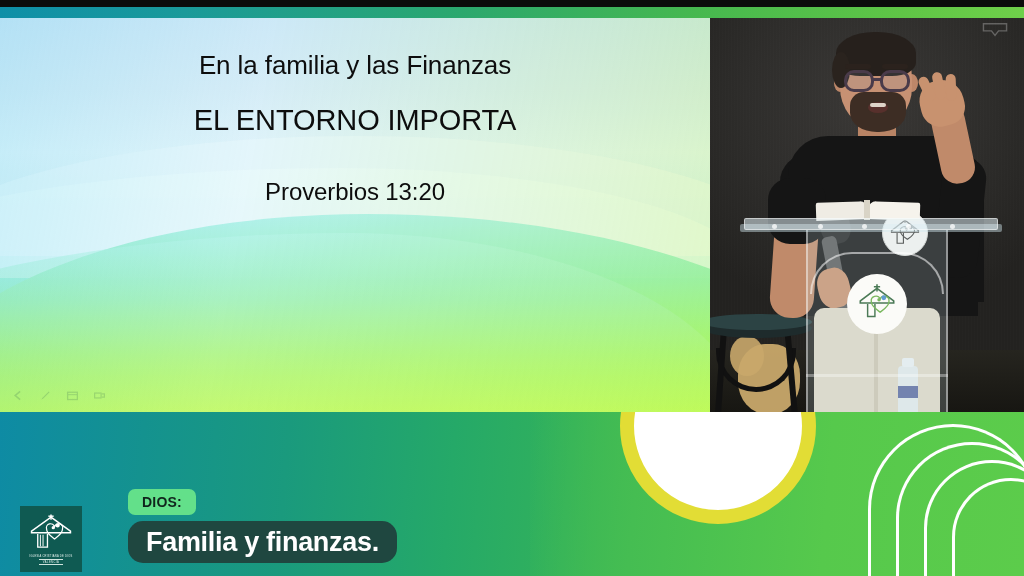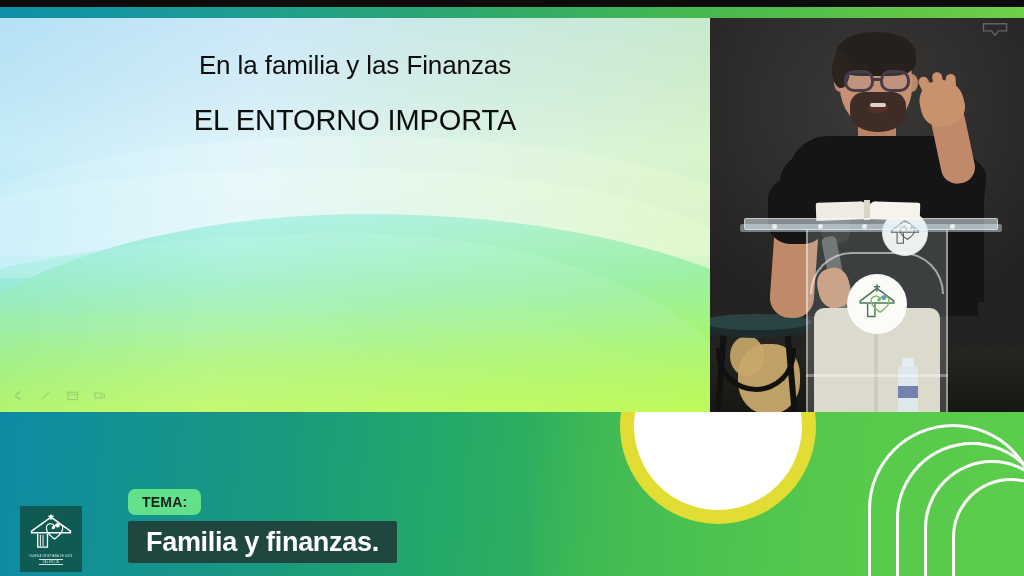--- a/index.html
+++ b/index.html
@@ -221,21 +221,21 @@
                border-top:.6px solid #cfe4de; border-bottom:.6px solid #cfe4de; padding:.5px 4px; }
   
   .tema-badge{
     position:absolute; left:128px; top:489px; height:26px; padding:0 14px;
     background:#63e08a; border-radius:7px;
     display:flex; align-items:center;
     font-size:14px; font-weight:700; color:#10241c; letter-spacing:.2px;
   }
   .tema-title{
     position:absolute; left:128px; top:521px; height:42px; padding:0 18px;
-    background:#1f4740; border-radius:2px;
+    background:#1f4740; border-radius:15px;
     display:flex; align-items:center;
     font-size:27px; font-weight:700; color:#ffffff; letter-spacing:-.3px;
   }
   .bnr-wrap{ position:absolute; inset:0; }
 </style>
 </head>
 <body>
 
 <div id="stage">
 
@@ -245,20 +245,21 @@
   <div id="slide">
     <div class="wave wave-a"></div>
     <div class="wave wave-b"></div>
     <div class="wave wave-c"></div>
     <div class="wave wave-d"></div>
     <div class="slide-tint"></div>
 
     <div class="slide-text">
       <div class="s-line" id="s-title1">En la familia y las Finanzas</div>
       <div class="s-line" id="s-title2">EL ENTORNO IMPORTA</div>
+      <div class="s-line" id="s-ref">Proverbios 13:20</div>
     </div>
 
     <div class="pp-toolbar">
       <span class="pp-ico">
         <svg viewBox="0 0 16 16">
             <path d="M10 3 L4 8 L10 13" fill="none" stroke="currentColor" stroke-width="2"></path>
           </svg>
       </span>
       <span class="pp-ico">
         <svg viewBox="0 0 16 16">
@@ -404,17 +405,17 @@
         <line x1="14" y1="24" x2="14" y2="37" stroke="#ffffff" stroke-width="1.1"></line>
         <line x1="17" y1="24" x2="17" y2="37" stroke="#ffffff" stroke-width="1.1"></line>
         <path d="M30 15 a4.6 4.6 0 0 1 9 2.5 c0 5 -5 8.2 -9 11.2 c-4 -3 -9 -6.2 -9 -11.2 a4.6 4.6 0 0 1 9 -2.5 z" fill="none" stroke="#ffffff" stroke-width="1.4"></path>
         <circle cx="33.5" cy="13.5" r="2.4" fill="#ffffff"></circle>
         <circle cx="28.5" cy="16" r="1.8" fill="#ffffff"></circle>
       </svg>
       <div class="bn-logo-t1">IGLESIA CRISTIANA DE DIOS</div>
       <div class="bn-logo-t2">VALENCIA</div>
     </div>
 
-    <div class="tema-badge" style="top:77px;">TEMA:</div>
+    <div class="tema-badge" style="top:77px;">DIOS:</div>
     <div class="tema-title" style="top:109px;">Familia y finanzas.</div>
   </div>
 
 </div>
 
 </body></html>

